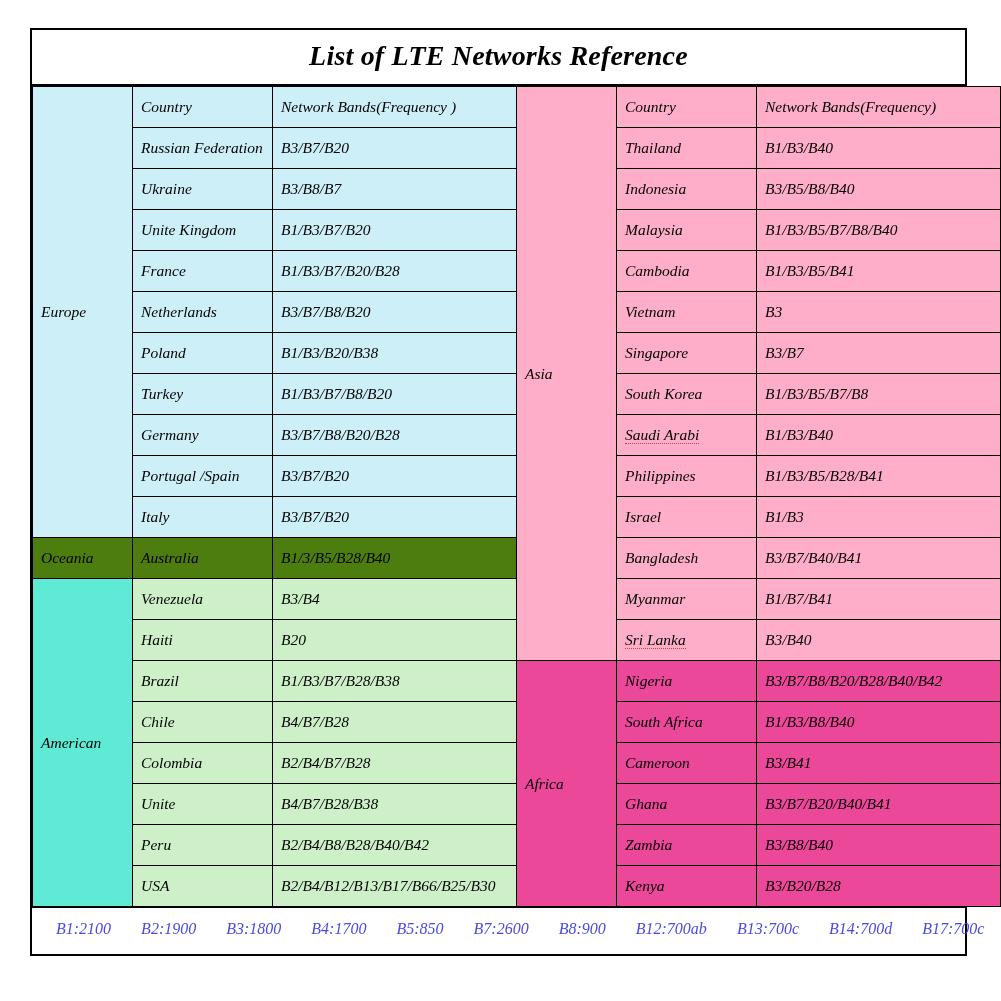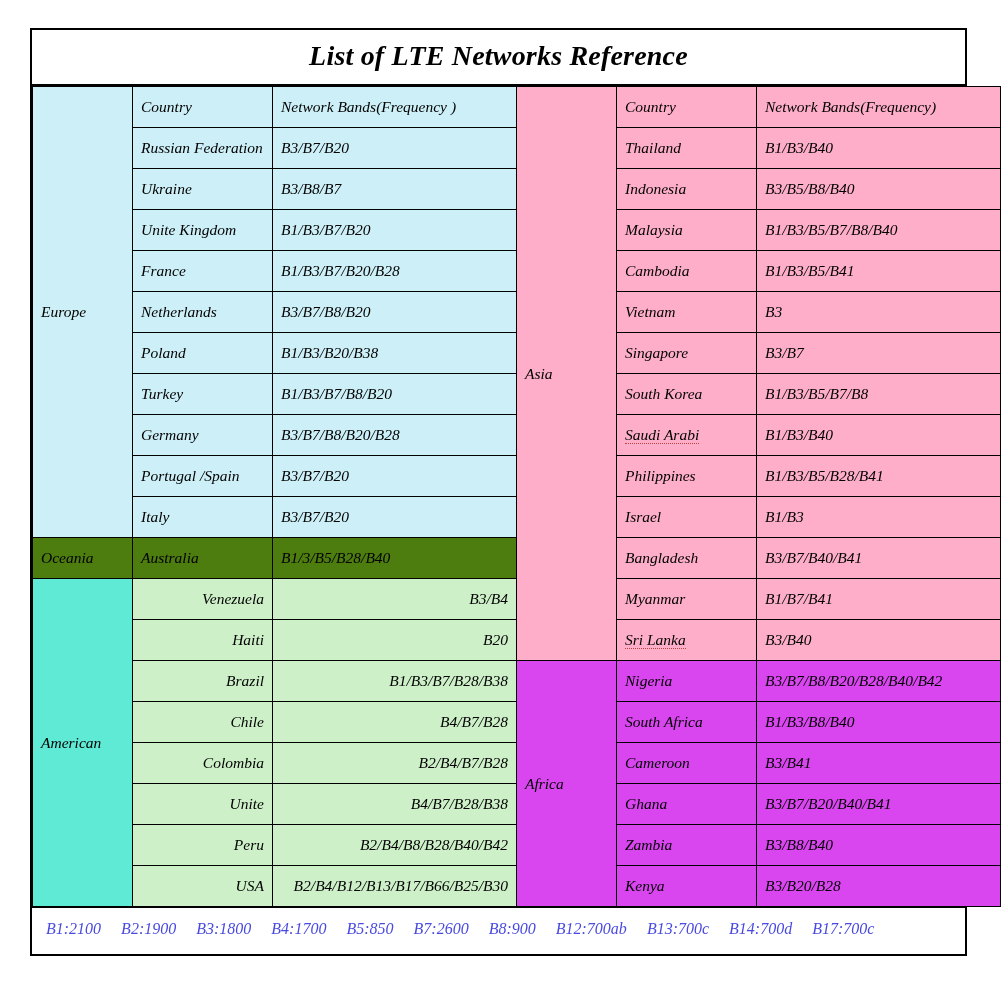--- a/index.html
+++ b/index.html
@@ -52,23 +52,23 @@
     white-space: nowrap;
   }
   
   col.region { width: 100px; }
   col.country { width: 140px; }
   col.bands { width: 244px; }
 
   .c-europe   { background: #cdf0f8; }
   .c-oceania  { background: #4d7c0f; }
   .c-american { background: #5eead4; }
-  .c-americanrow { background: #cdf0c8; text-align: right; }
+  .c-americanrow { background: #cdf0c8; }
   .c-asia     { background: #ffaeca; }
-  .c-africa   { background: #d946ef; }
+  .c-africa   { background: #ec4899; }
 
   .region-cell {
     vertical-align: top;
     font-size: 15.5px;
   }
 
   .legend {
     border-top: 1px solid #000;
     padding: 12px 14px 14px 14px;
     color: #4a4ae0;
@@ -77,20 +77,21 @@
   }
   .legend .row {
     display: flex;
     flex-wrap: nowrap;
     margin-bottom: 12px;
   }
   .legend .row:last-child { margin-bottom: 2px; }
   .legend .item {
     white-space: nowrap;
     margin-right: 24px;
+    margin-left: 10px;
   }
   .legend .row.r1 .item { margin-right: 20px; }
   .underline-squiggle {
     border-bottom: 1px dotted #c04040;
   }
 </style>
 </head>
 <body>
 
 <div class="page">

